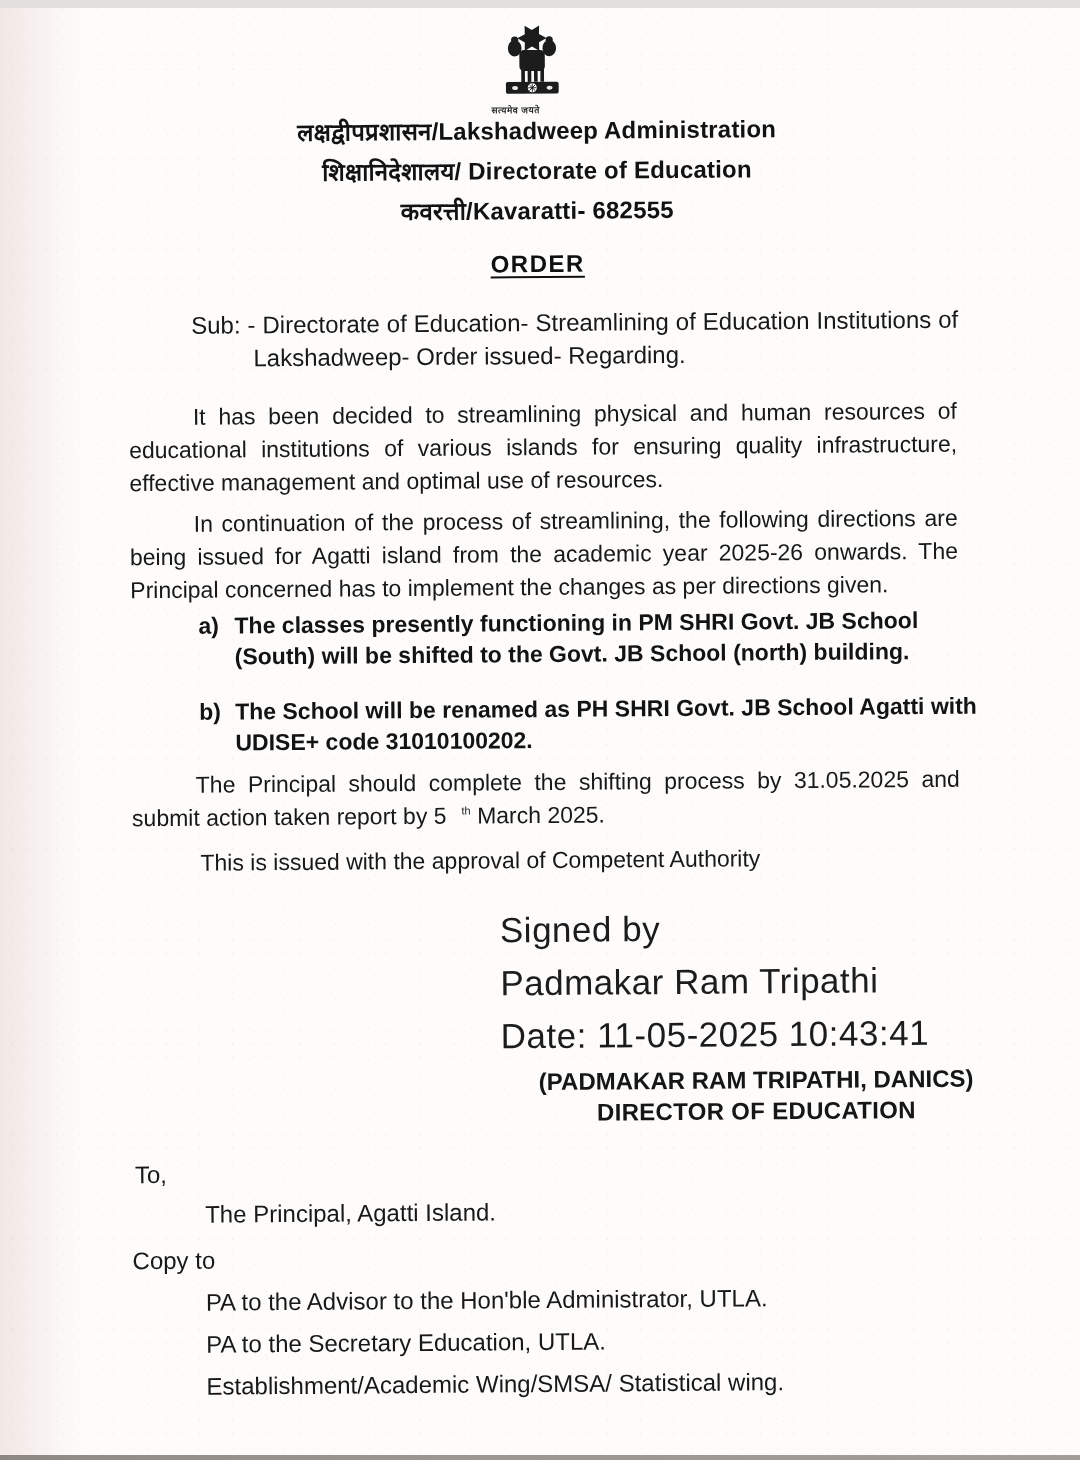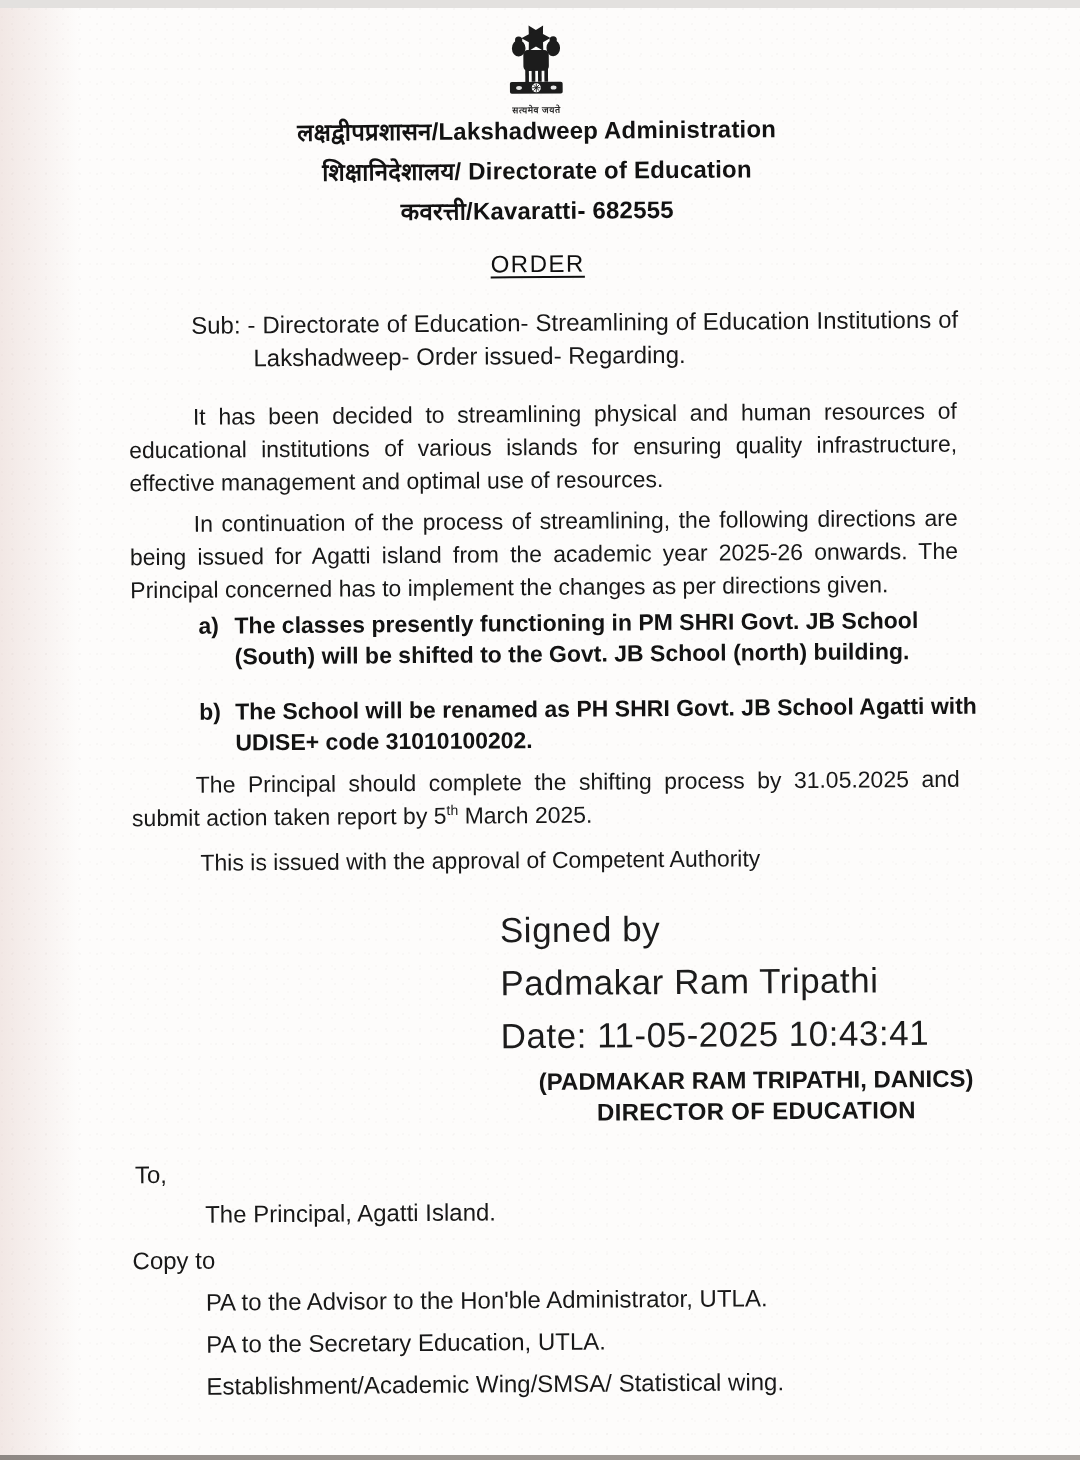--- a/index.html
+++ b/index.html
@@ -33,33 +33,33 @@
     position: absolute; top: 0; left: 0; bottom: 0; width: 80px;
     background: linear-gradient(to right, rgba(196,148,138,0.20), rgba(196,148,138,0.0));
     z-index: 4; pointer-events: none;
   }
   .doc {
     position: relative;
     transform: rotate(-0.45deg);
     transform-origin: 50% 40%;
     padding-top: 8px;
   }
-  .emblem-wrap { width: 90px; margin: 12px auto 2px; text-align: center; }
+  .emblem-wrap { width: 90px; margin: 12px auto 2px; text-align: left; }
   .emblem-motto {
     font-size: 9px; line-height: 12px; color: #2a2a2a; letter-spacing: 0.5px;
     font-weight: bold;
   }
   .letterhead { text-align: center; }
   .hdr-line {
     font-size: 24px; font-weight: bold; line-height: 26px;
     margin-bottom: 14px; color: #121212; letter-spacing: 0.2px;
   }
   .order-title-row { text-align: center; margin-top: 26px; }
   .order-title {
-    display: inline-block; font-size: 24px; font-weight: normal;
+    display: inline-block; font-size: 24px; font-weight: bold;
     letter-spacing: 1.5px; text-decoration: underline;
     text-underline-offset: 4px; color: #101010;
   }
   .subject {
     margin: 28px 120px 0 193px;
     font-size: 24px; line-height: 33px; color: #181818;
     text-align: justify;
     text-indent: -62px; padding-left: 62px;
   }
   .para {
@@ -74,21 +74,21 @@
     display: flex; margin: 4px 98px 0 198px;
     font-size: 23px; line-height: 31px; font-weight: bold; color: #131313;
   }
   .directive.b { margin-top: 24px; }
   .directive .marker { width: 36px; flex: 0 0 36px; }
   .directive .d-text { flex: 1; }
   .approval-line {
     margin: 12px 0 0 198px;
     font-size: 23px; line-height: 33px; color: #181818;
   }
-  sup { font-size: 14px; vertical-align: super; line-height: 0; }
+  sup { font-size: 11px; vertical-align: super; line-height: 0; margin-left: 15px; }
   .sig-block {
     margin: 26px 0 0 497px;
     font-size: 35px; line-height: 53px; color: #1c1c1c;
     letter-spacing: 0.5px;
   }
   .sig-caption {
     margin: 4px 0 0 512px; width: 480px; text-align: center;
     font-size: 24px; line-height: 31px; color: #161616; font-weight: bold;
   }
   .sig-caption .designation { letter-spacing: 0.3px; }

